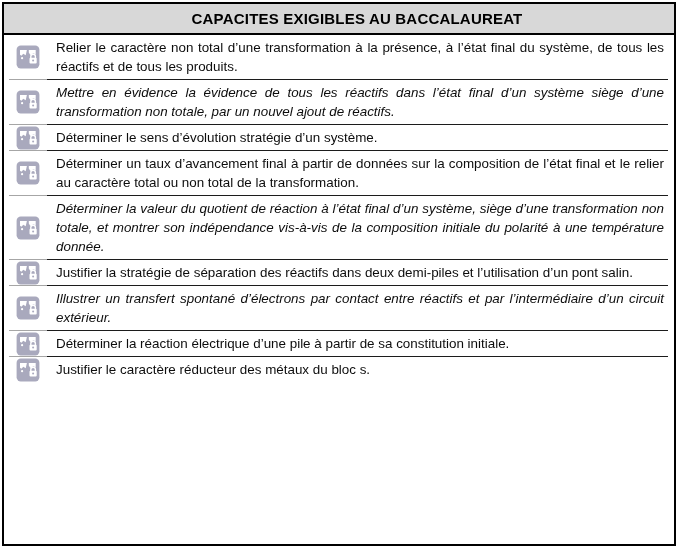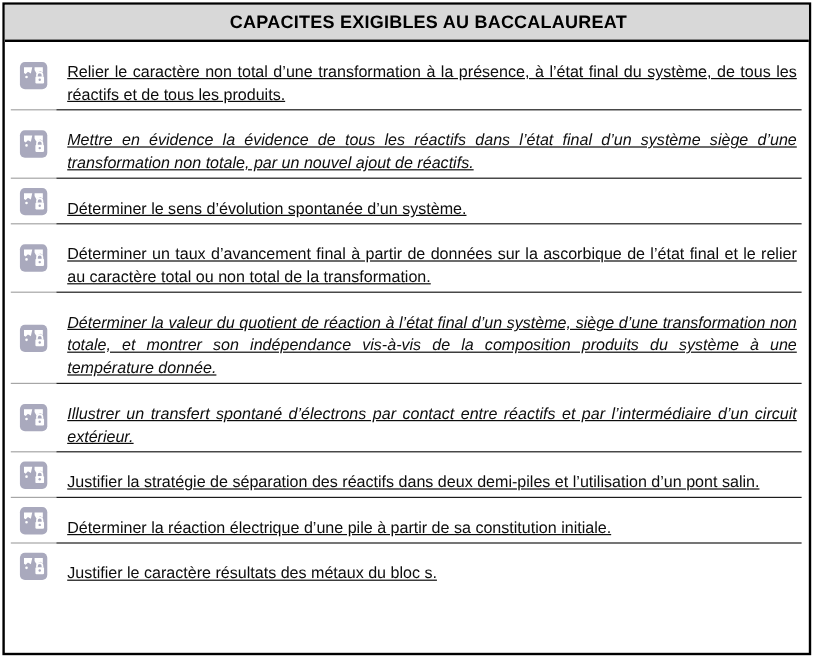--- a/index.html
+++ b/index.html
@@ -50,28 +50,27 @@
     margin-left: 5px;
     flex: none;
     display: flex;
     align-items: center;
     justify-content: center;
     border-bottom: 1px solid #a6a6a6;
   }
   .text-cell {
     flex: 1;
     margin-right: 6px;
-    padding: 15px 4px 3px 9px;
+    padding: 3px 4px 3px 9px;
     border-bottom: 1px solid #1c1c1c;
     font-size: 13.4px;
     line-height: 19px;
     text-align: justify;
     display: flex;
     align-items: flex-start;
-    text-decoration: underline;
   }
   .text-cell > span { width: 100%; }
   .text-cell[data-style="italic"] { font-style: italic; }
   .row:last-child .icon-cell,
   .row:last-child .text-cell { border-bottom: none; }
   .ph-icon {
     width: 24px;
     height: 24px;
     display: block;
   }
@@ -119,68 +118,68 @@
       </div>
   </div>
 
   <div class="row">
     <div class="icon-cell">
       <svg class="ph-icon">
           <use href="#icon-lockimg"></use>
         </svg>
     </div>
     <div class="text-cell" data-style="normal">
-        <span>Déterminer le sens d’évolution spontanée d’un système.</span>
-      </div>
-  </div>
-
-  <div class="row">
-    <div class="icon-cell">
-      <svg class="ph-icon">
-          <use href="#icon-lockimg"></use>
-        </svg>
-    </div>
-    <div class="text-cell" data-style="normal">
-        <span>Déterminer un taux d’avancement final à partir de données sur la ascorbique de l’état final et le relier au caractère total ou non total de la transformation.</span>
+        <span>Déterminer le sens d’évolution stratégie d’un système.</span>
+      </div>
+  </div>
+
+  <div class="row">
+    <div class="icon-cell">
+      <svg class="ph-icon">
+          <use href="#icon-lockimg"></use>
+        </svg>
+    </div>
+    <div class="text-cell" data-style="normal">
+        <span>Déterminer un taux d’avancement final à partir de données sur la composition de l’état final et le relier au caractère total ou non total de la transformation.</span>
       </div>
   </div>
 
   <div class="row">
     <div class="icon-cell">
       <svg class="ph-icon">
           <use href="#icon-lockimg"></use>
         </svg>
     </div>
     <div class="text-cell" data-style="italic">
-        <span>Déterminer la valeur du quotient de réaction à l’état final d’un système, siège d’une transformation non totale, et montrer son indépendance vis-à-vis de la composition produits du système à une température donnée.</span>
+        <span>Déterminer la valeur du quotient de réaction à l’état final d’un système, siège d’une transformation non totale, et montrer son indépendance vis-à-vis de la composition initiale du polarité à une température donnée.</span>
+      </div>
+  </div>
+
+  <div class="row">
+    <div class="icon-cell">
+      <svg class="ph-icon">
+          <use href="#icon-lockimg"></use>
+        </svg>
+    </div>
+    <div class="text-cell" data-style="normal">
+        <span>Justifier la stratégie de séparation des réactifs dans deux demi-piles et l’utilisation d’un pont salin.</span>
       </div>
   </div>
 
   <div class="row">
     <div class="icon-cell">
       <svg class="ph-icon">
           <use href="#icon-lockimg"></use>
         </svg>
     </div>
     <div class="text-cell" data-style="italic">
         <span>Illustrer un transfert spontané d’électrons par contact entre réactifs et par l’intermédiaire d’un circuit extérieur.</span>
       </div>
   </div>
 
-  <div class="row">
-    <div class="icon-cell">
-      <svg class="ph-icon">
-          <use href="#icon-lockimg"></use>
-        </svg>
-    </div>
-    <div class="text-cell" data-style="normal">
-        <span>Justifier la stratégie de séparation des réactifs dans deux demi-piles et l’utilisation d’un pont salin.</span>
-      </div>
-  </div>
-
 
   <div class="row">
     <div class="icon-cell">
       <svg class="ph-icon">
           <use href="#icon-lockimg"></use>
         </svg>
     </div>
     <div class="text-cell" data-style="normal">
         <span>Déterminer la réaction électrique d’une pile à partir de sa constitution initiale.</span>
       </div>
@@ -188,16 +187,16 @@
 
 
 
   <div class="row">
     <div class="icon-cell">
       <svg class="ph-icon">
           <use href="#icon-lockimg"></use>
         </svg>
     </div>
     <div class="text-cell" data-style="normal">
-        <span>Justifier le caractère résultats des métaux du bloc s.</span>
+        <span>Justifier le caractère réducteur des métaux du bloc s.</span>
       </div>
   </div>
 </div>
 
 </body></html>

